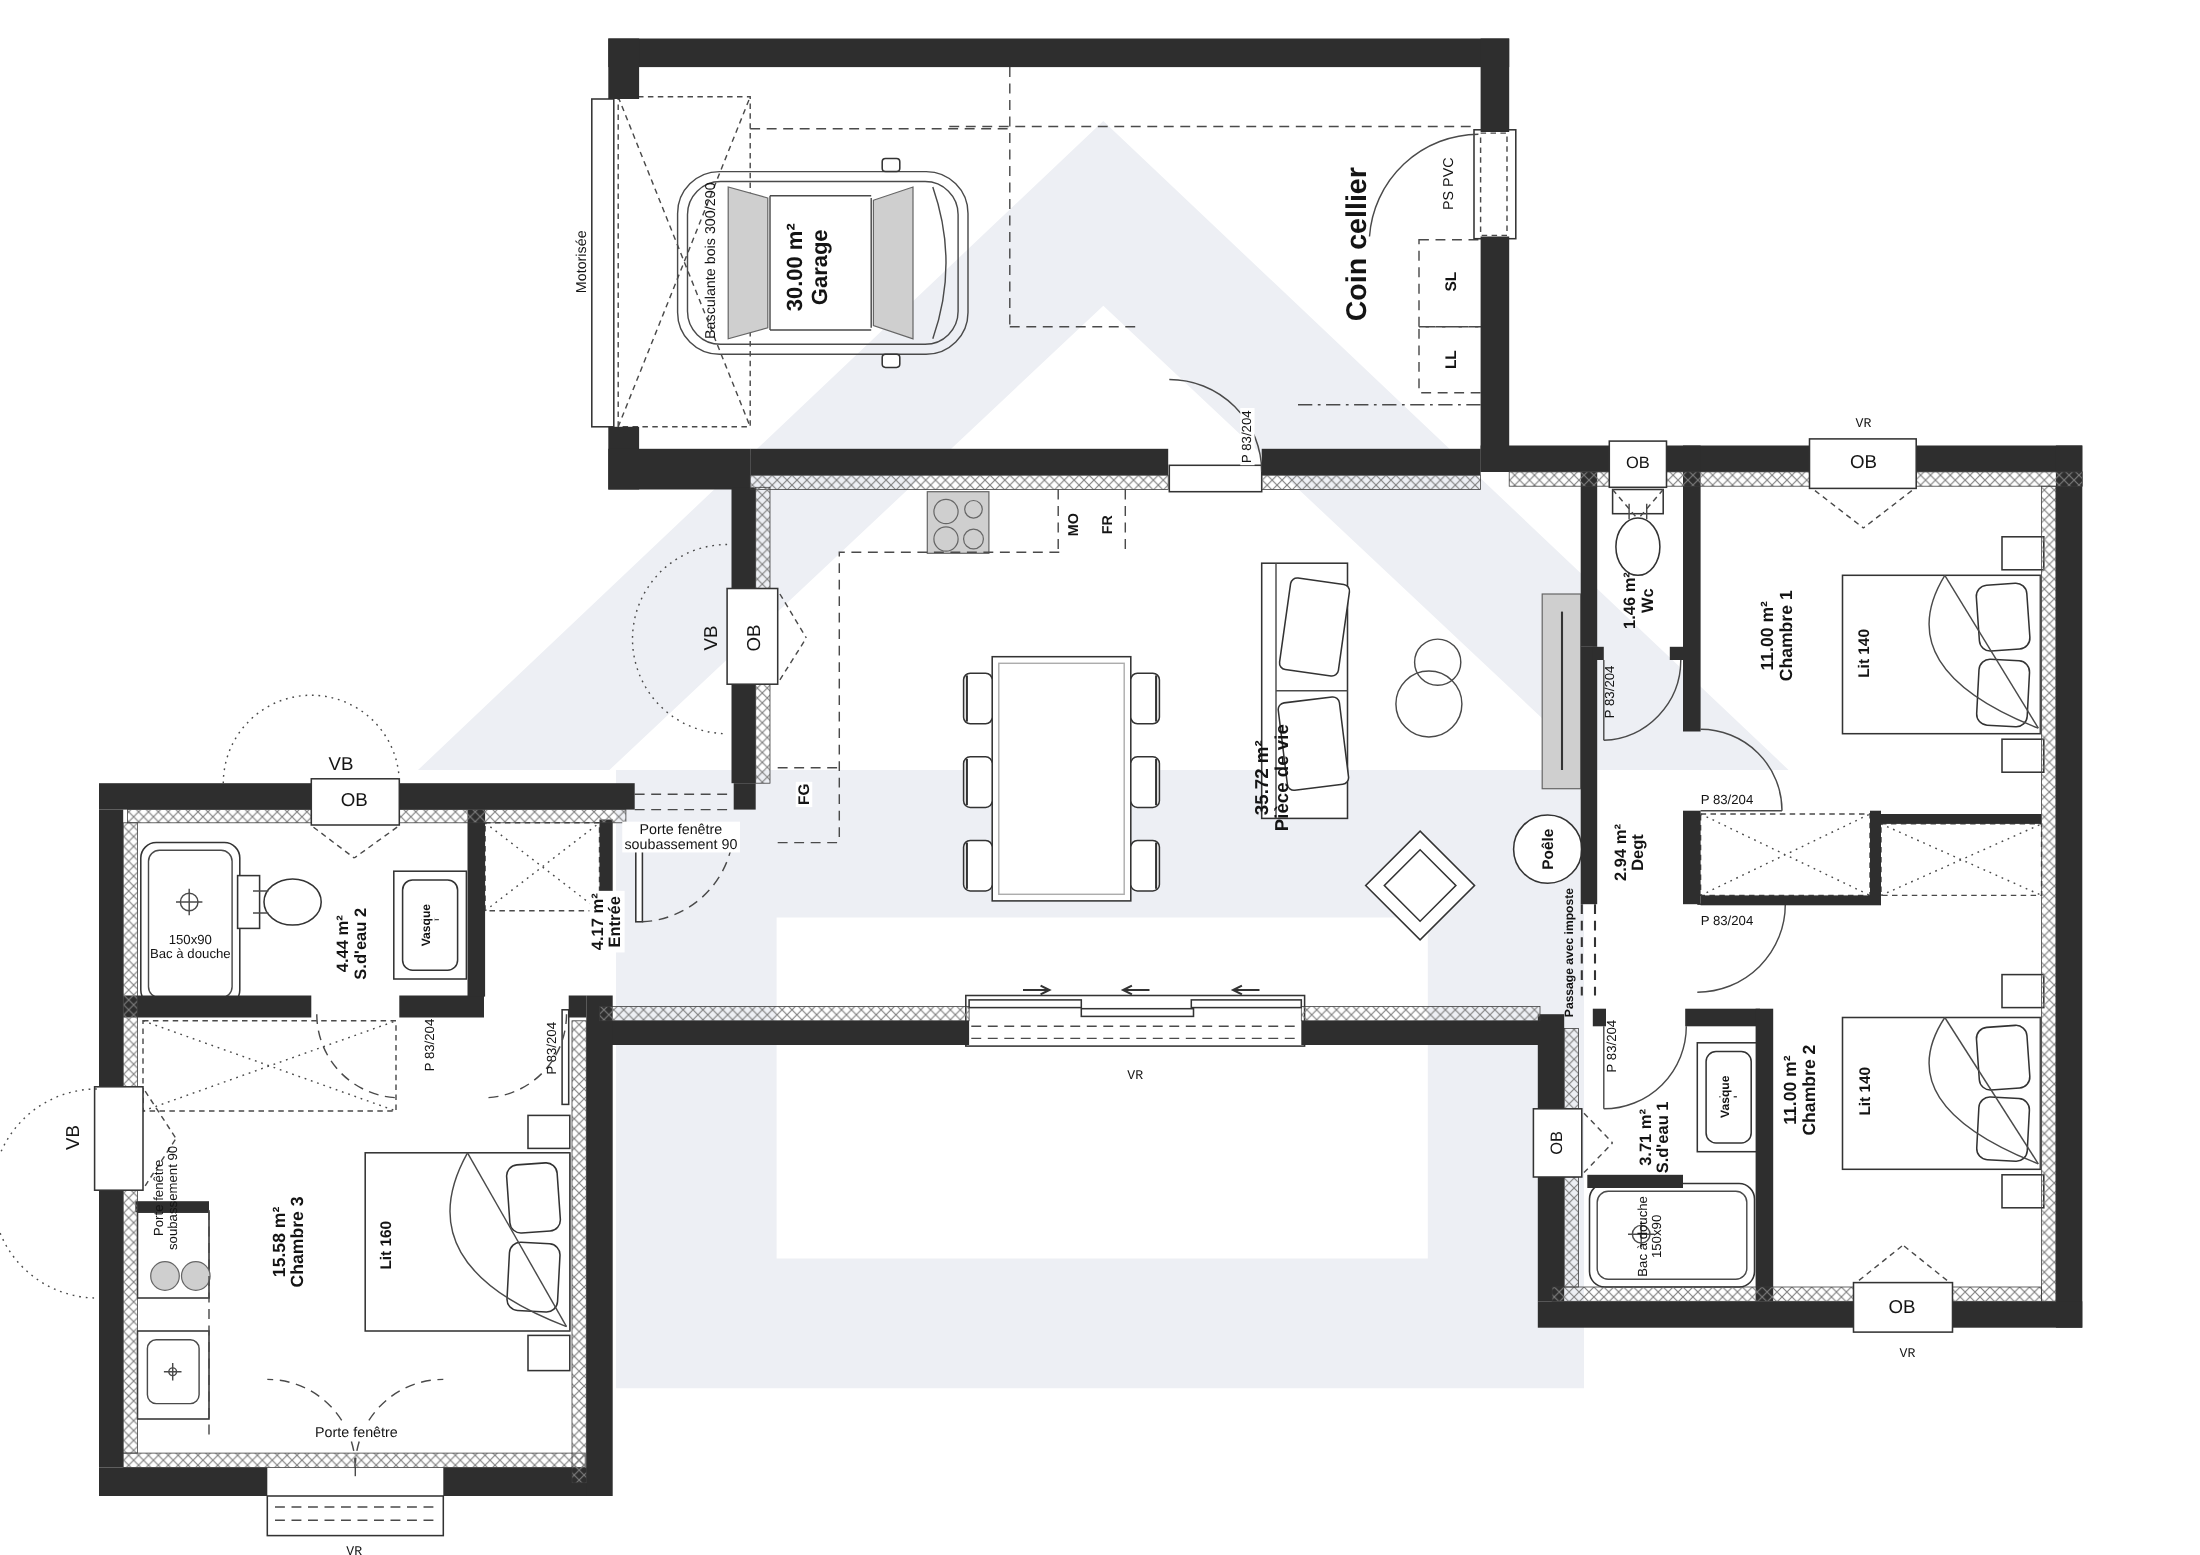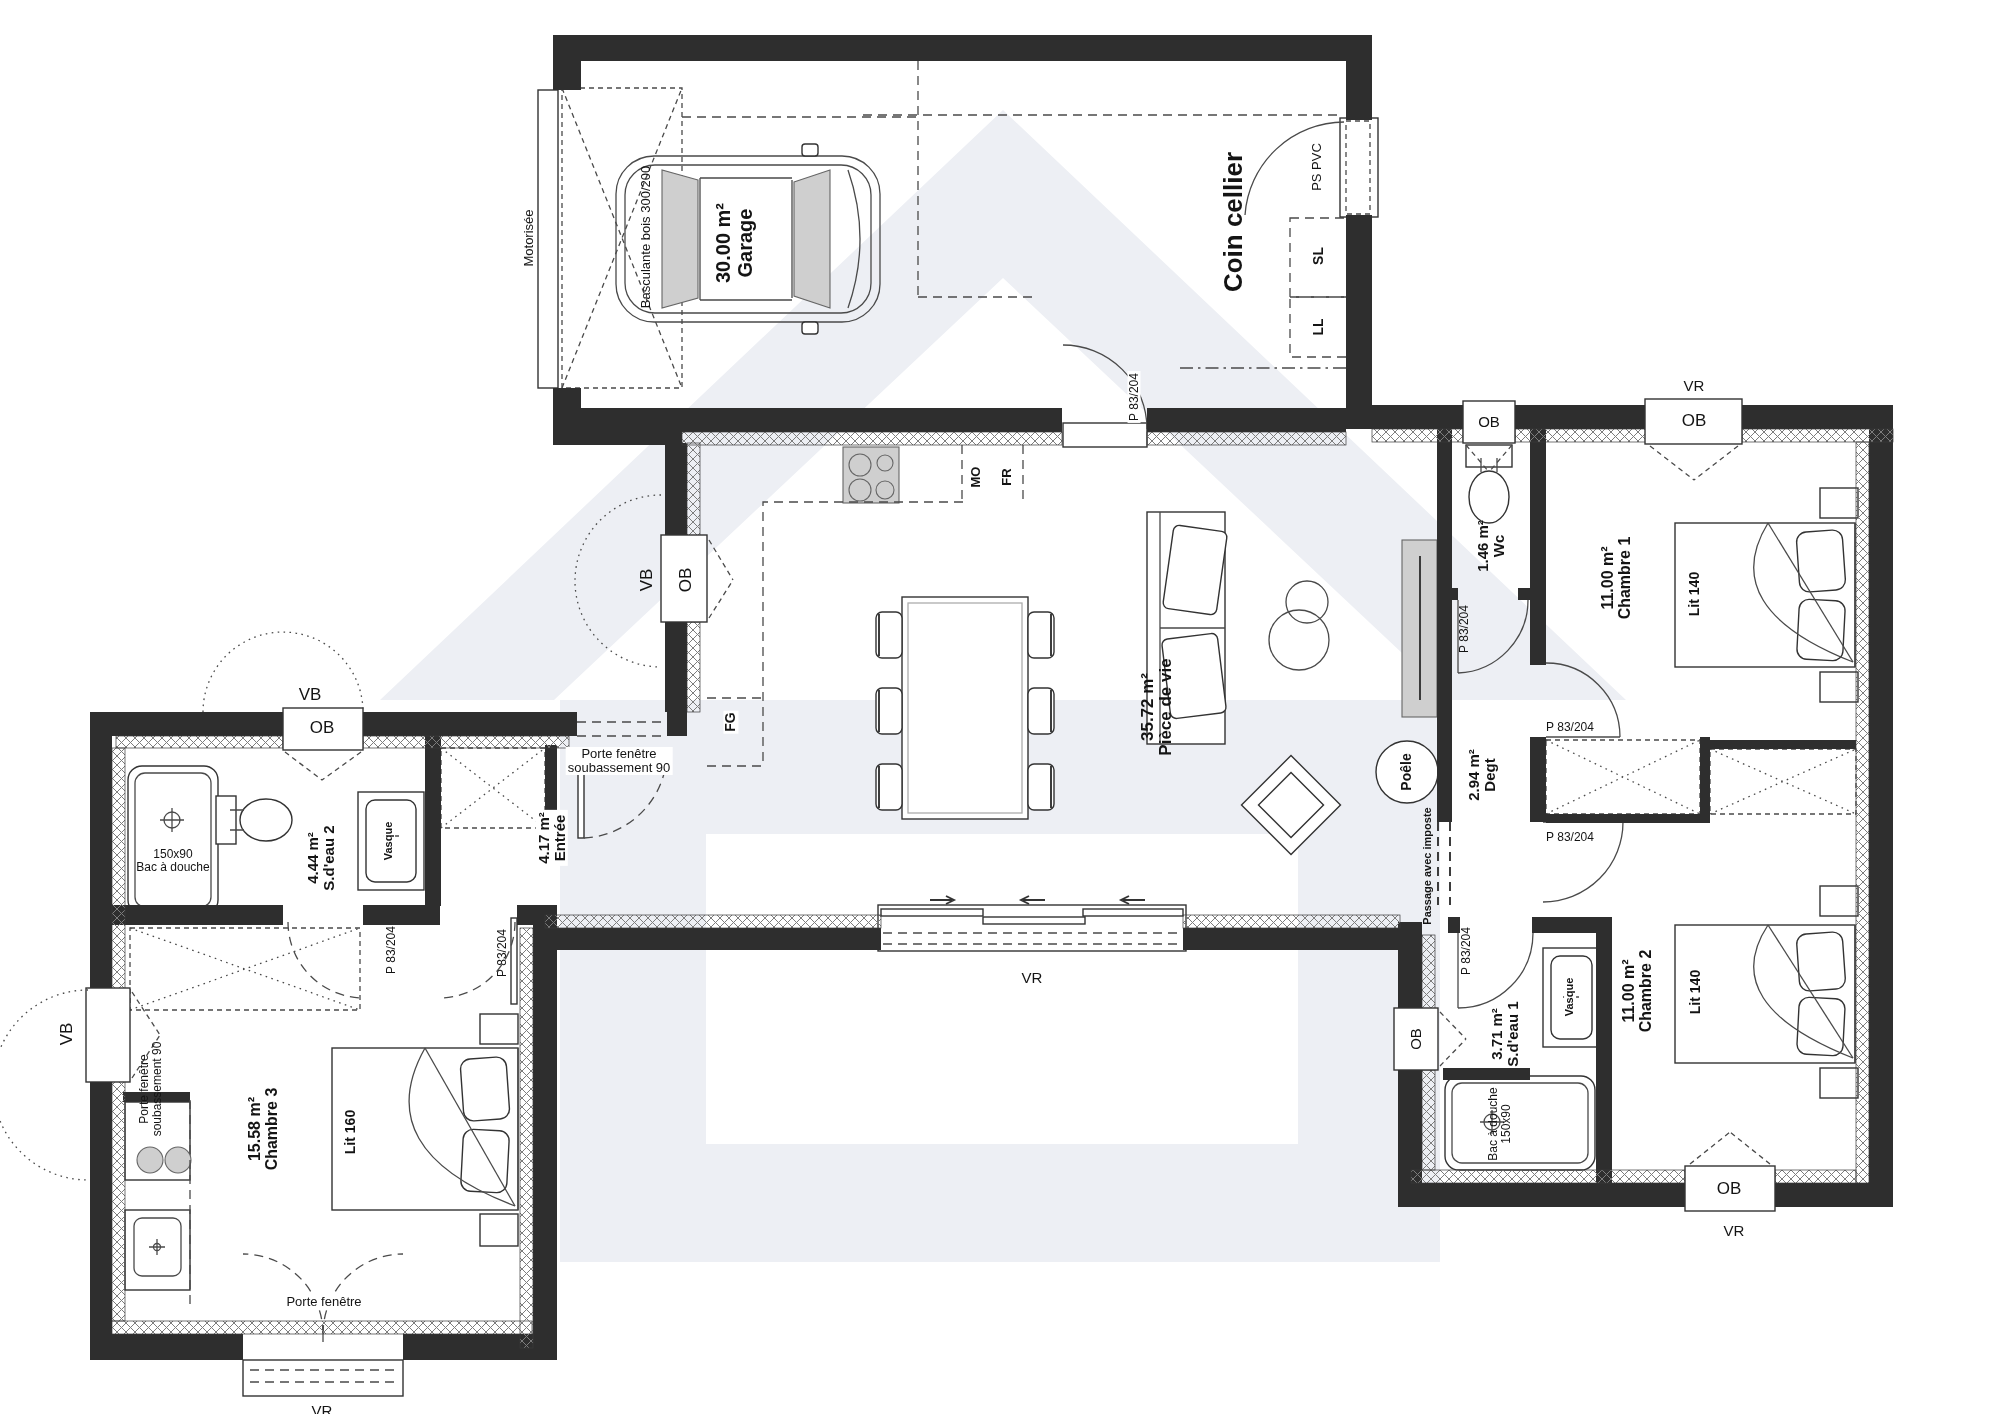--- a/index.html
+++ b/index.html
@@ -5,21 +5,21 @@
   html,body{margin:0;padding:0;background:#fff;}
   #plan{position:relative;width:2000px;height:1414px;background:#fff;overflow:hidden;
         font-family:"Liberation Sans",sans-serif;}
   #plan svg{position:absolute;left:0;top:0;}
   .lbl{position:absolute;transform:translate(-50%,-50%);white-space:nowrap;text-align:center;
        color:#141414;background:#fff;line-height:1.08;padding:0 2px;}
   .nobg{background:transparent;}
   .rot{transform:translate(-50%,-50%) rotate(-90deg);}
   .b{font-weight:bold;}
   .s11{font-size:11px;}.s12{font-size:12px;}.s13{font-size:13px;}.s14{font-size:14px;}
-  .s15{font-size:15px;}.s16{font-size:16px;}.s17{font-size:17px;}.s18{font-size:15px;}
+  .s15{font-size:15px;}.s16{font-size:16px;}.s17{font-size:17px;}.s18{font-size:12px;font-family:Liberation Mono, monospace;}
   .s20{font-size:20px;}.s26{font-size:26px;}
   
   .w{fill:#2e2e2e;}
   .ht{fill:url(#hp);stroke:#3a3a3a;stroke-width:.7;}
   .fw{fill:#fff;stroke:#333;stroke-width:1.4;}
   .fn{fill:none;stroke:#4a4a4a;stroke-width:1.3;}
   .fn2{fill:none;stroke:#333;stroke-width:1.9;}
   .dsh{stroke-dasharray:9 6;}
   .dsh2{stroke-dasharray:5 4;}
   .dot{stroke-dasharray:1.6 4.4;}

